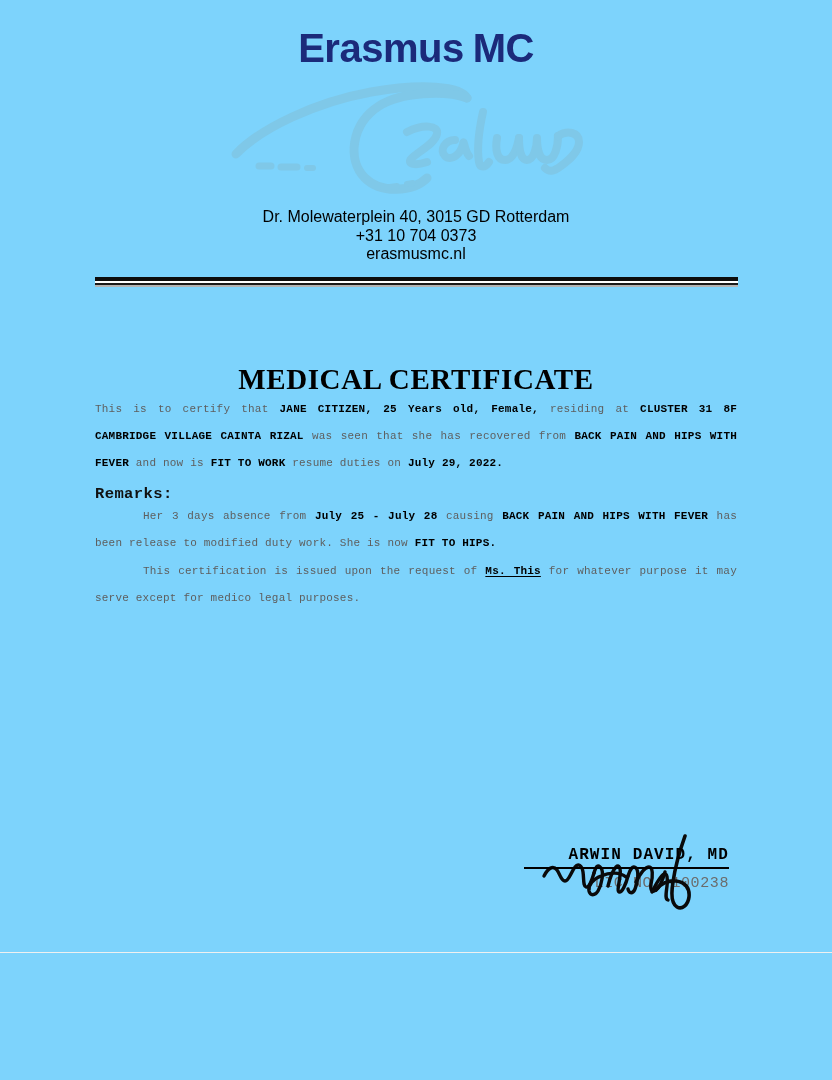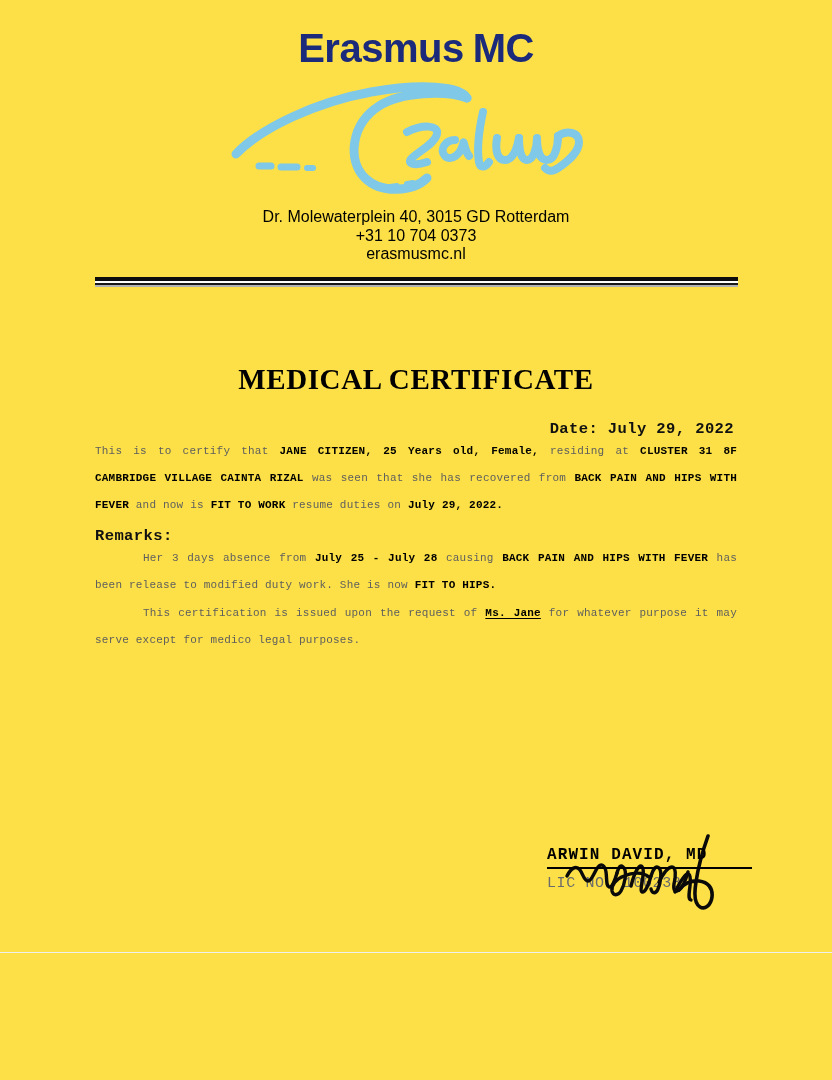--- a/index.html
+++ b/index.html
@@ -11,21 +11,21 @@
     width: 832px;
     height: 1080px;
     font-family: "Liberation Mono", "DejaVu Sans Mono", monospace;
     -webkit-font-smoothing: antialiased;
   }
 
   .page {
     position: relative;
     width: 832px;
     height: 1080px;
-    background: #fde047;
+    background: #7dd3fc;
     overflow: hidden;
   }
 
   
   .letterhead {
     padding-top: 14px;
     text-align: center;
   }
   .logo-wrap {
     position: relative;
@@ -152,24 +152,24 @@
     margin-top: 11px;
   }
   .para-closing {
     margin-top: 46px;
   }
   .indent { display: inline-block; width: 48px; }
 
   
   .sig-block {
     position: absolute;
-    left: 547px;
+    left: 524px;
     top: 846px;
     width: 205px;
-    text-align: left;
+    text-align: right;
   }
   .sig-scribble {
     position: absolute;
     left: 16px;
     top: -12px;
     width: 175px;
     height: 78px;
     pointer-events: none;
   }
   .sig-name {
@@ -253,30 +253,29 @@
       <div class="r-gap"></div>
       <div class="r-thin"></div>
       <div class="r-shadow"></div>
     </div>
   </div>
 
   <div class="doc-title">MEDICAL CERTIFICATE</div>
 
   <div class="body-area">
 
-    <div class="date-line">Date: July 29, 2022</div>
 
 
     <p class="para para-certify"><span>This is to certify that </span><b>JANE CITIZEN, 25 Years old, Female,</b><span> residing at </span><b>CLUSTER 31 8F CAMBRIDGE VILLAGE CAINTA RIZAL</b><span> was seen that she has recovered from </span><b>BACK PAIN AND HIPS WITH FEVER</b><span> and now is </span><b>FIT TO WORK</b><span> resume duties on </span><b>July 29, 2022.</b></p>
 
     <div class="remarks-label">Remarks:</div>
 
     <p class="para para-remarks"><span class="indent"></span><span>Her 3 days absence from </span><b>July 25 - July 28</b><span> causing </span><b>BACK PAIN AND HIPS WITH FEVER</b><span> has been release to modified duty work. She is now </span><b>FIT TO HIPS.</b></p>
 
-    <p class="para para-closing"><span class="indent"></span><span>This certification is issued upon the request of </span><span class="u">Ms. Jane</span><span> for whatever purpose it may serve except for medico legal purposes.</span></p>
+    <p class="para para-closing"><span class="indent"></span><span>This certification is issued upon the request of </span><span class="u">Ms. This</span><span> for whatever purpose it may serve except for medico legal purposes.</span></p>
 
   </div>
 
   <div class="sig-block">
 
     <svg class="sig-scribble" viewBox="0 0 175 78" xmlns="http://www.w3.org/2000/svg">
       <g fill="none" stroke="#0a0a0a" stroke-linecap="round" stroke-linejoin="round">
         <path d="M4 42 C 8 34, 13 31, 17 36 C 20 40, 21 47, 25 47 C 29 47, 31 38, 35 33
                  C 38 29, 42 31, 43 38 C 44 45, 43 52, 46 53 C 49 54, 52 46, 54 39" stroke-width="3.4"></path>
         <path d="M54 39 C 56 32, 58 30, 61 34 C 64 38, 62 50, 58 57 C 55 62, 50 62, 49 57

